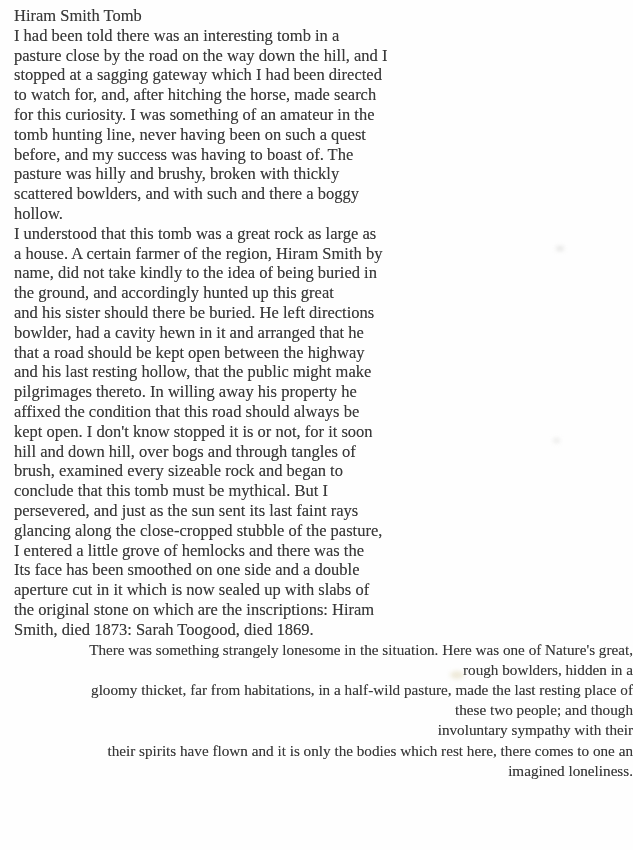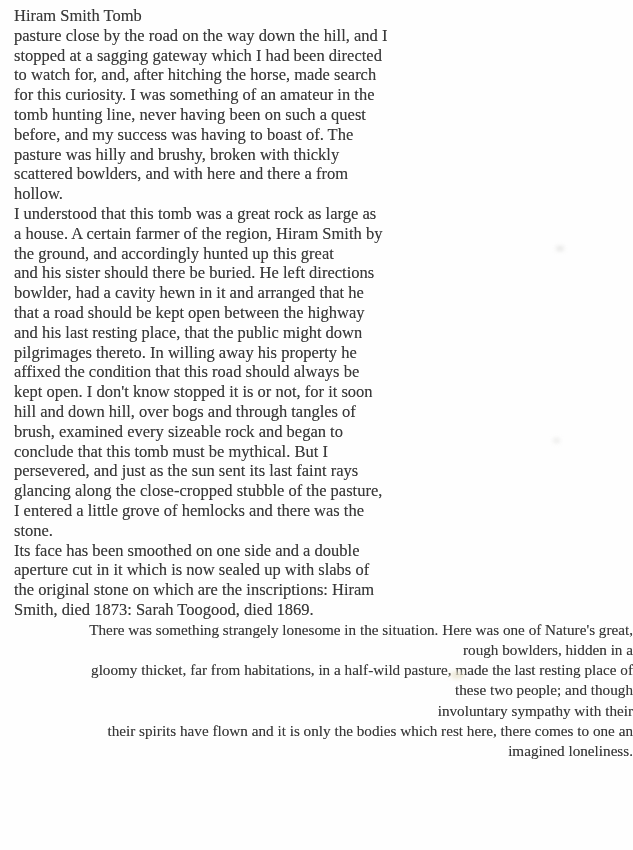--- a/index.html
+++ b/index.html
@@ -66,46 +66,47 @@
     opacity: 0.6;
   }
 </style>
 </head>
 <body>
 
 <div class="page">
   <div class="title-line">Hiram Smith Tomb</div>
 
   <div class="narrow">
+      <div class="line">I had been told there was an interesting tomb in a</div>
       <div class="line">pasture close by the road on the way down the hill, and I</div>
       <div class="line">stopped at a sagging gateway which I had been directed</div>
       <div class="line">to watch for, and, after hitching the horse, made search</div>
       <div class="line">for this curiosity. I was something of an amateur in the</div>
       <div class="line">tomb hunting line, never having been on such a quest</div>
       <div class="line">before, and my success was having to boast of. The</div>
       <div class="line">pasture was hilly and brushy, broken with thickly</div>
-      <div class="line">scattered bowlders, and with here and there a from</div>
+      <div class="line">scattered bowlders, and with such and there a boggy</div>
       <div class="line">hollow.</div>
       <div class="line">I understood that this tomb was a great rock as large as</div>
       <div class="line">a house. A certain farmer of the region, Hiram Smith by</div>
+      <div class="line">name, did not take kindly to the idea of being buried in</div>
       <div class="line">the ground, and accordingly hunted up this great</div>
       <div class="line">and his sister should there be buried. He left directions</div>
       <div class="line">bowlder, had a cavity hewn in it and arranged that he</div>
       <div class="line">that a road should be kept open between the highway</div>
-      <div class="line">and his last resting place, that the public might down</div>
+      <div class="line">and his last resting hollow, that the public might make</div>
       <div class="line">pilgrimages thereto. In willing away his property he</div>
       <div class="line">affixed the condition that this road should always be</div>
       <div class="line">kept open. I don't know stopped it is or not, for it soon</div>
       <div class="line">hill and down hill, over bogs and through tangles of</div>
       <div class="line">brush, examined every sizeable rock and began to</div>
       <div class="line">conclude that this tomb must be mythical. But I</div>
       <div class="line">persevered, and just as the sun sent its last faint rays</div>
       <div class="line">glancing along the close-cropped stubble of the pasture,</div>
       <div class="line">I entered a little grove of hemlocks and there was the</div>
-      <div class="line">stone.</div>
       <div class="line">Its face has been smoothed on one side and a double</div>
       <div class="line">aperture cut in it which is now sealed up with slabs of</div>
       <div class="line">the original stone on which are the inscriptions: Hiram</div>
       <div class="line">Smith, died 1873: Sarah Toogood, died 1869.</div>
     </div>
 
   <div class="wide">
       <div class="line">There was something strangely lonesome in the situation. Here was one of Nature's great,</div>
       <div class="line">rough bowlders, hidden in a</div>
       <div class="line">gloomy thicket, far from habitations, in a half-wild pasture, made the last resting place of</div>

